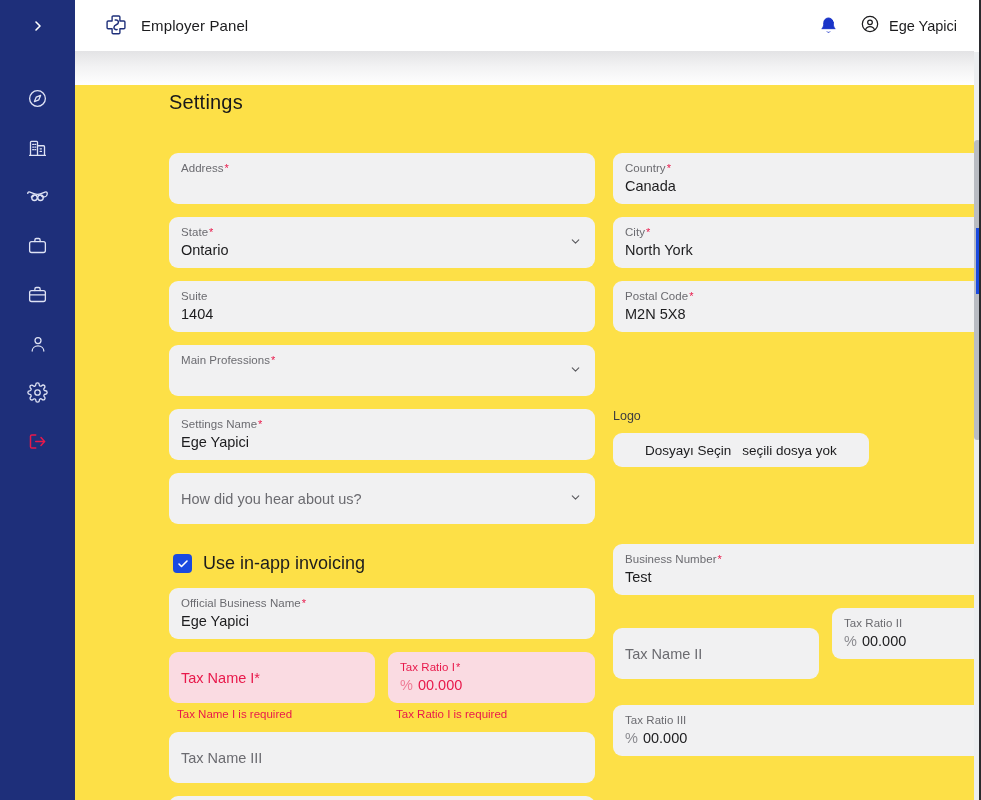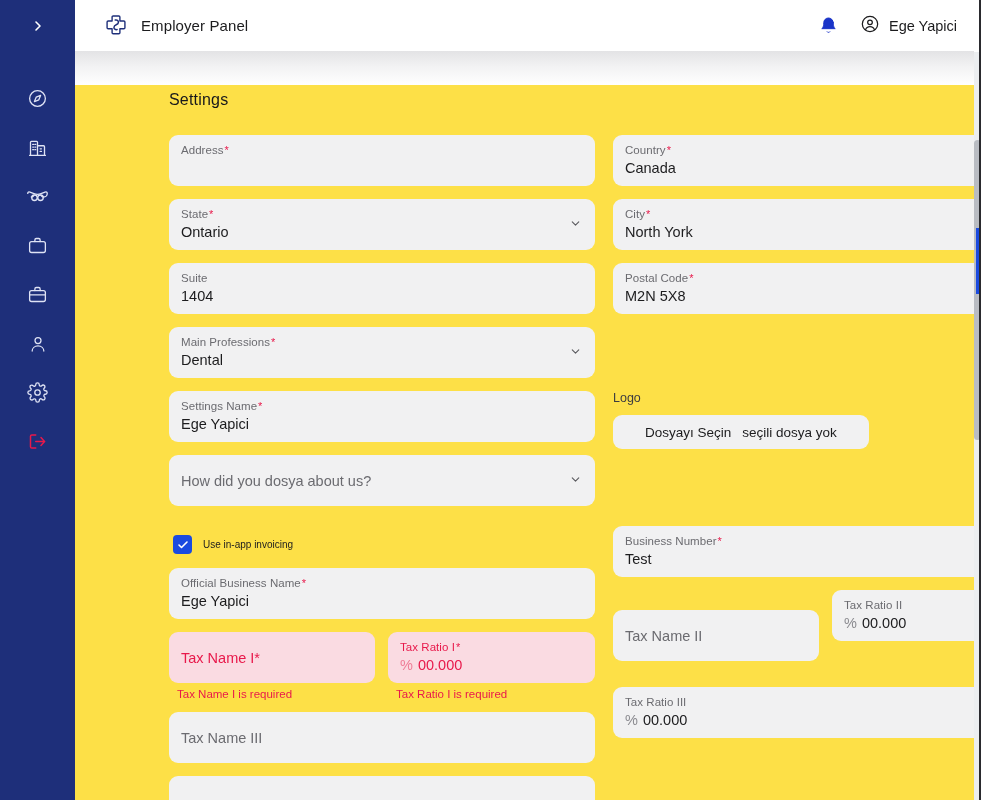--- a/index.html
+++ b/index.html
@@ -121,25 +121,25 @@
 
   
   .content {
     flex: 1;
     overflow: hidden;
     padding: 0 24px 0 94px;
     position: relative;
   }
 
   .page-title {
-    font-size: 16px;
+    font-size: 20px;
     font-weight: 400;
     color: #18181b;
     letter-spacing: .2px;
-    margin: 6px 0 26px 0;
+    margin: 6px 0 39px 0;
   }
 
   
   .grid {
     display: grid;
     grid-template-columns: 426px 426px;
     column-gap: 18px;
     row-gap: 0;
     align-items: start;
   }
@@ -245,21 +245,21 @@
     width: 19px;
     height: 19px;
     border-radius: 4px;
     background: #1a4ae0;
     display: flex;
     align-items: center;
     justify-content: center;
     flex-shrink: 0;
   }
   .check-label {
-    font-size: 10px;
+    font-size: 18px;
     color: #1c1c1e;
   }
 
   
   .tax-row {
     display: flex;
     gap: 13px;
   }
   .tax-row > .tax-cell { display: flex; flex-direction: column; }
   .tax-cell.name { width: 206px; justify-content: space-between; }
@@ -473,35 +473,34 @@
             </span>
           </div>
 
           <div class="field">
             <div class="field-label">Suite</div>
             <div class="field-value">1404</div>
           </div>
 
           <div class="field select">
             <div class="field-label"><span>Main Professions</span><span class="req">*</span></div>
-            <div class="field-value">Dental</div>
             <span class="chevron">
               <svg width="13" height="13" viewBox="0 0 24 24" fill="none" stroke="#5a5a5f" stroke-width="2" stroke-linecap="round" stroke-linejoin="round">
                   <polyline points="6 9 12 15 18 9"></polyline>
                 </svg>
             </span>
           </div>
 
           <div class="field">
             <div class="field-label"><span>Settings Name</span><span class="req">*</span></div>
             <div class="field-value">Ege Yapici</div>
           </div>
 
           <div class="field select placeholder-only">
-            <span class="ph">How did you dosya about us?</span>
+            <span class="ph">How did you hear about us?</span>
             <span class="chevron">
               <svg width="13" height="13" viewBox="0 0 24 24" fill="none" stroke="#5a5a5f" stroke-width="2" stroke-linecap="round" stroke-linejoin="round">
                   <polyline points="6 9 12 15 18 9"></polyline>
                 </svg>
             </span>
           </div>
 
           <div class="check-row">
             <span class="checkbox">
               <svg width="12" height="12" viewBox="0 0 24 24" fill="none" stroke="#ffffff" stroke-width="3.2" stroke-linecap="round" stroke-linejoin="round">

